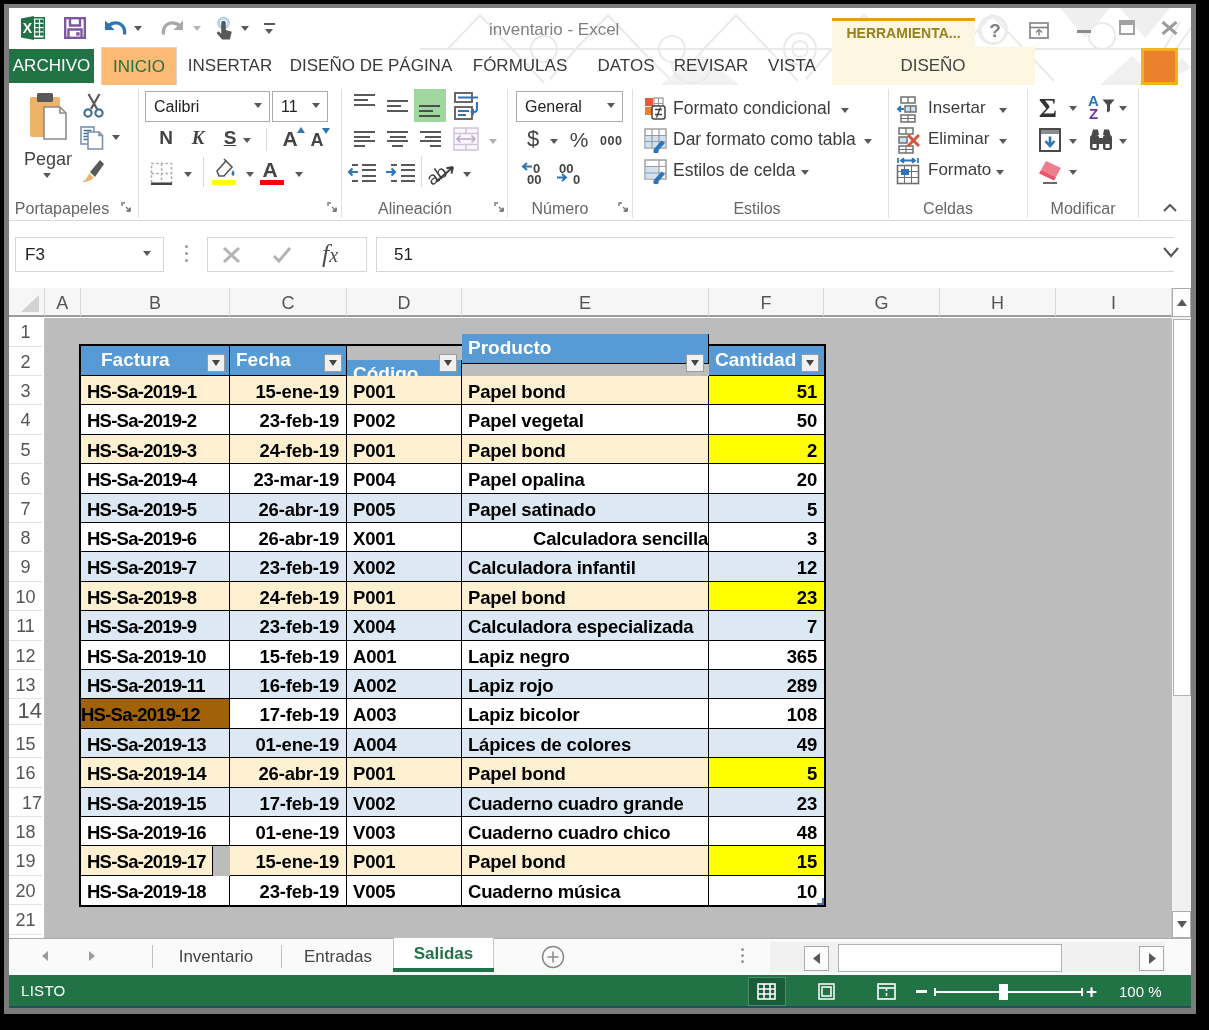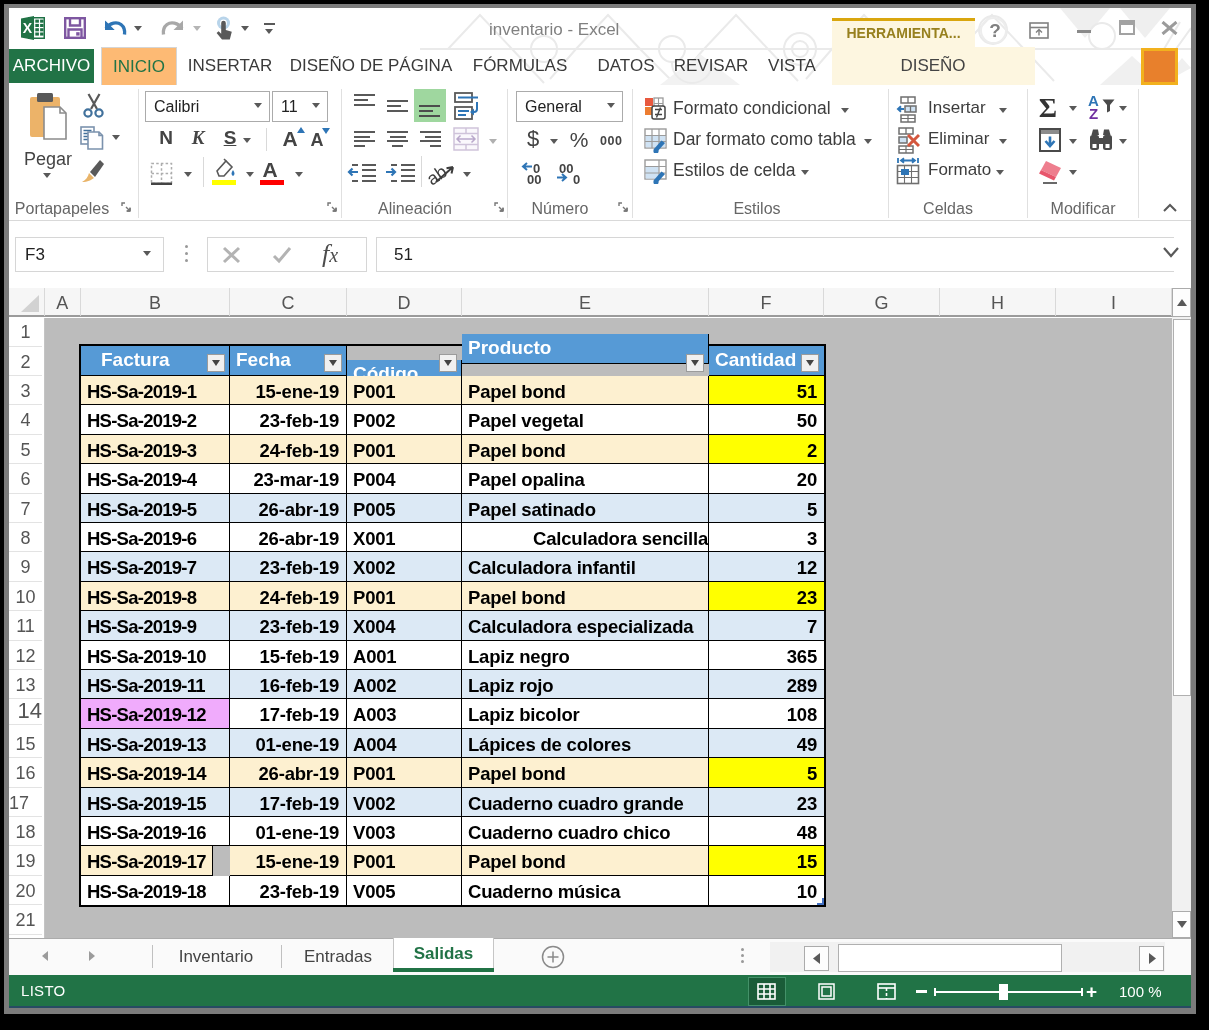--- a/index.html
+++ b/index.html
@@ -402,21 +402,21 @@
 <div style="left:9px;top:493.6px;width:33px;height:29.4px;border-bottom:1px solid #e3e3e3;line-height:30px;text-align:center;color:#555;font-size:18px">7</div>
 <div style="left:9px;top:523.0px;width:33px;height:29.4px;border-bottom:1px solid #e3e3e3;line-height:30px;text-align:center;color:#555;font-size:18px">8</div>
 <div style="left:9px;top:552.4px;width:33px;height:29.4px;border-bottom:1px solid #e3e3e3;line-height:30px;text-align:center;color:#555;font-size:18px">9</div>
 <div style="left:9px;top:581.8px;width:33px;height:29.4px;border-bottom:1px solid #e3e3e3;line-height:30px;text-align:center;color:#555;font-size:18px">10</div>
 <div style="left:9px;top:611.2px;width:33px;height:29.4px;border-bottom:1px solid #e3e3e3;line-height:30px;text-align:center;color:#555;font-size:18px">11</div>
 <div style="left:9px;top:640.6px;width:33px;height:29.4px;border-bottom:1px solid #e3e3e3;line-height:30px;text-align:center;color:#555;font-size:18px">12</div>
 <div style="left:9px;top:670.0px;width:33px;height:29.4px;border-bottom:1px solid #e3e3e3;line-height:30px;text-align:center;color:#555;font-size:18px">13</div>
 <div style="left:9px;top:696px;width:33px;height:29.4px;border-bottom:1px solid #e3e3e3;line-height:30px;text-align:right;color:#555;font-size:22px">14</div>
 <div style="left:9px;top:728.8px;width:33px;height:29.4px;border-bottom:1px solid #e3e3e3;line-height:30px;text-align:center;color:#555;font-size:18px">15</div>
 <div style="left:9px;top:758.2px;width:33px;height:29.4px;border-bottom:1px solid #e3e3e3;line-height:30px;text-align:center;color:#555;font-size:18px">16</div>
-<div style="left:9px;top:787.6px;width:33px;height:29.4px;border-bottom:1px solid #e3e3e3;line-height:30px;text-align:left;color:#555;font-size:18px">17</div>
+<div style="left:9px;top:787.6px;width:33px;height:29.4px;border-bottom:1px solid #e3e3e3;line-height:30px;text-align:right;color:#555;font-size:18px">17</div>
 <div style="left:9px;top:817.0px;width:33px;height:29.4px;border-bottom:1px solid #e3e3e3;line-height:30px;text-align:center;color:#555;font-size:18px">18</div>
 <div style="left:9px;top:846.4px;width:33px;height:29.4px;border-bottom:1px solid #e3e3e3;line-height:30px;text-align:center;color:#555;font-size:18px">19</div>
 <div style="left:9px;top:875.8px;width:33px;height:29.4px;border-bottom:1px solid #e3e3e3;line-height:30px;text-align:center;color:#555;font-size:18px">20</div>
 <div style="left:9px;top:905.2px;width:33px;height:29.4px;border-bottom:1px solid #e3e3e3;line-height:30px;text-align:center;color:#555;font-size:18px">21</div>
 <div style="left:44.5px;top:318px;width:1127.5px;height:620px;background:#bcbcbc"></div>
 <div style="left:1172px;top:288px;width:19px;height:650px;background:#f1f1f1"></div>
 <div style="left:1172px;top:288px;width:19px;height:29px;background:#fdfdfd;border:1px solid #ababab"></div>
 <div style="left:1176.5px;top:299px;width:0;height:0;border-left:5px solid transparent;border-right:5px solid transparent;border-bottom:7px solid #595959"></div>
 <div style="left:1172.5px;top:319px;width:18px;height:377px;background:#fff;border:1px solid #b0b0b0"></div>
 <div style="left:1172px;top:911px;width:19px;height:27px;background:#fdfdfd;border:1px solid #ababab"></div>
@@ -485,21 +485,21 @@
 <div style="left:81px;top:640.6px;width:149px;height:29.4px;background:#ffffff;border-right:1.4px solid #000;border-bottom:1.4px solid #000;font-size:18.5px;font-weight:bold;color:#000;line-height:31px;letter-spacing:-0.2px;white-space:nowrap;overflow:hidden;padding-left:6px;letter-spacing:-0.75px;">HS-Sa-2019-10</div>
 <div style="left:230px;top:640.6px;width:117px;height:29.4px;background:#ffffff;border-right:1.4px solid #000;border-bottom:1.4px solid #000;font-size:18.5px;font-weight:bold;color:#000;line-height:31px;letter-spacing:-0.2px;white-space:nowrap;overflow:hidden;text-align:right;padding-right:7px;">15-feb-19</div>
 <div style="left:347px;top:640.6px;width:115px;height:29.4px;background:#ffffff;border-right:1.4px solid #000;border-bottom:1.4px solid #000;font-size:18.5px;font-weight:bold;color:#000;line-height:31px;letter-spacing:-0.2px;white-space:nowrap;overflow:hidden;padding-left:6px;">A001</div>
 <div style="left:462px;top:640.6px;width:247px;height:29.4px;background:#ffffff;border-right:1.4px solid #000;border-bottom:1.4px solid #000;font-size:18.5px;font-weight:bold;color:#000;line-height:31px;letter-spacing:-0.2px;white-space:nowrap;overflow:hidden;padding-left:6px;">Lapiz negro</div>
 <div style="left:709px;top:640.6px;width:115px;height:29.4px;background:#ffffff;border-right:none;border-bottom:1.4px solid #000;font-size:18.5px;font-weight:bold;color:#000;line-height:31px;letter-spacing:-0.2px;white-space:nowrap;overflow:hidden;text-align:right;padding-right:7px;">365</div>
 <div style="left:81px;top:670.0px;width:149px;height:29.4px;background:#dce9f5;border-right:1.4px solid #000;border-bottom:1.4px solid #000;font-size:18.5px;font-weight:bold;color:#000;line-height:31px;letter-spacing:-0.2px;white-space:nowrap;overflow:hidden;padding-left:6px;letter-spacing:-0.75px;">HS-Sa-2019-11</div>
 <div style="left:230px;top:670.0px;width:117px;height:29.4px;background:#dce9f5;border-right:1.4px solid #000;border-bottom:1.4px solid #000;font-size:18.5px;font-weight:bold;color:#000;line-height:31px;letter-spacing:-0.2px;white-space:nowrap;overflow:hidden;text-align:right;padding-right:7px;">16-feb-19</div>
 <div style="left:347px;top:670.0px;width:115px;height:29.4px;background:#dce9f5;border-right:1.4px solid #000;border-bottom:1.4px solid #000;font-size:18.5px;font-weight:bold;color:#000;line-height:31px;letter-spacing:-0.2px;white-space:nowrap;overflow:hidden;padding-left:6px;">A002</div>
 <div style="left:462px;top:670.0px;width:247px;height:29.4px;background:#dce9f5;border-right:1.4px solid #000;border-bottom:1.4px solid #000;font-size:18.5px;font-weight:bold;color:#000;line-height:31px;letter-spacing:-0.2px;white-space:nowrap;overflow:hidden;padding-left:6px;">Lapiz rojo</div>
 <div style="left:709px;top:670.0px;width:115px;height:29.4px;background:#dce9f5;border-right:none;border-bottom:1.4px solid #000;font-size:18.5px;font-weight:bold;color:#000;line-height:31px;letter-spacing:-0.2px;white-space:nowrap;overflow:hidden;text-align:right;padding-right:7px;">289</div>
-<div style="left:81px;top:699.4px;width:149px;height:29.4px;background:#f0abfc;border-right:1.4px solid #000;border-bottom:1.4px solid #000;font-size:18.5px;font-weight:bold;color:#000;line-height:31px;letter-spacing:-0.2px;white-space:nowrap;overflow:hidden;padding-left:6px;letter-spacing:-0.75px;">HS-Sa-2019-12</div>
+<div style="left:81px;top:699.4px;width:149px;height:29.4px;background:#a16207;border-right:1.4px solid #000;border-bottom:1.4px solid #000;font-size:18.5px;font-weight:bold;color:#000;line-height:31px;letter-spacing:-0.2px;white-space:nowrap;overflow:hidden;padding-left:0;letter-spacing:-0.75px;">HS-Sa-2019-12</div>
 <div style="left:230px;top:699.4px;width:117px;height:29.4px;background:#ffffff;border-right:1.4px solid #000;border-bottom:1.4px solid #000;font-size:18.5px;font-weight:bold;color:#000;line-height:31px;letter-spacing:-0.2px;white-space:nowrap;overflow:hidden;text-align:right;padding-right:7px;">17-feb-19</div>
 <div style="left:347px;top:699.4px;width:115px;height:29.4px;background:#ffffff;border-right:1.4px solid #000;border-bottom:1.4px solid #000;font-size:18.5px;font-weight:bold;color:#000;line-height:31px;letter-spacing:-0.2px;white-space:nowrap;overflow:hidden;padding-left:6px;">A003</div>
 <div style="left:462px;top:699.4px;width:247px;height:29.4px;background:#ffffff;border-right:1.4px solid #000;border-bottom:1.4px solid #000;font-size:18.5px;font-weight:bold;color:#000;line-height:31px;letter-spacing:-0.2px;white-space:nowrap;overflow:hidden;padding-left:6px;">Lapiz bicolor</div>
 <div style="left:709px;top:699.4px;width:115px;height:29.4px;background:#ffffff;border-right:none;border-bottom:1.4px solid #000;font-size:18.5px;font-weight:bold;color:#000;line-height:31px;letter-spacing:-0.2px;white-space:nowrap;overflow:hidden;text-align:right;padding-right:7px;">108</div>
 <div style="left:81px;top:728.8px;width:149px;height:29.4px;background:#dce9f5;border-right:1.4px solid #000;border-bottom:1.4px solid #000;font-size:18.5px;font-weight:bold;color:#000;line-height:31px;letter-spacing:-0.2px;white-space:nowrap;overflow:hidden;padding-left:6px;letter-spacing:-0.75px;">HS-Sa-2019-13</div>
 <div style="left:230px;top:728.8px;width:117px;height:29.4px;background:#dce9f5;border-right:1.4px solid #000;border-bottom:1.4px solid #000;font-size:18.5px;font-weight:bold;color:#000;line-height:31px;letter-spacing:-0.2px;white-space:nowrap;overflow:hidden;text-align:right;padding-right:7px;">01-ene-19</div>
 <div style="left:347px;top:728.8px;width:115px;height:29.4px;background:#dce9f5;border-right:1.4px solid #000;border-bottom:1.4px solid #000;font-size:18.5px;font-weight:bold;color:#000;line-height:31px;letter-spacing:-0.2px;white-space:nowrap;overflow:hidden;padding-left:6px;">A004</div>
 <div style="left:462px;top:728.8px;width:247px;height:29.4px;background:#dce9f5;border-right:1.4px solid #000;border-bottom:1.4px solid #000;font-size:18.5px;font-weight:bold;color:#000;line-height:31px;letter-spacing:-0.2px;white-space:nowrap;overflow:hidden;padding-left:6px;">Lápices de colores</div>
 <div style="left:709px;top:728.8px;width:115px;height:29.4px;background:#dce9f5;border-right:none;border-bottom:1.4px solid #000;font-size:18.5px;font-weight:bold;color:#000;line-height:31px;letter-spacing:-0.2px;white-space:nowrap;overflow:hidden;text-align:right;padding-right:7px;">49</div>
 <div style="left:81px;top:758.2px;width:149px;height:29.4px;background:#fdf0d0;border-right:1.4px solid #000;border-bottom:1.4px solid #000;font-size:18.5px;font-weight:bold;color:#000;line-height:31px;letter-spacing:-0.2px;white-space:nowrap;overflow:hidden;padding-left:6px;letter-spacing:-0.75px;">HS-Sa-2019-14</div>

